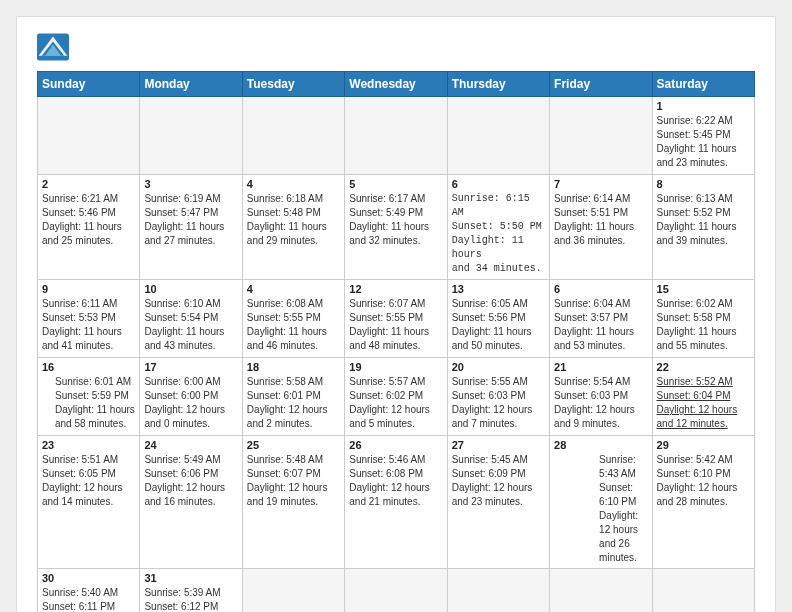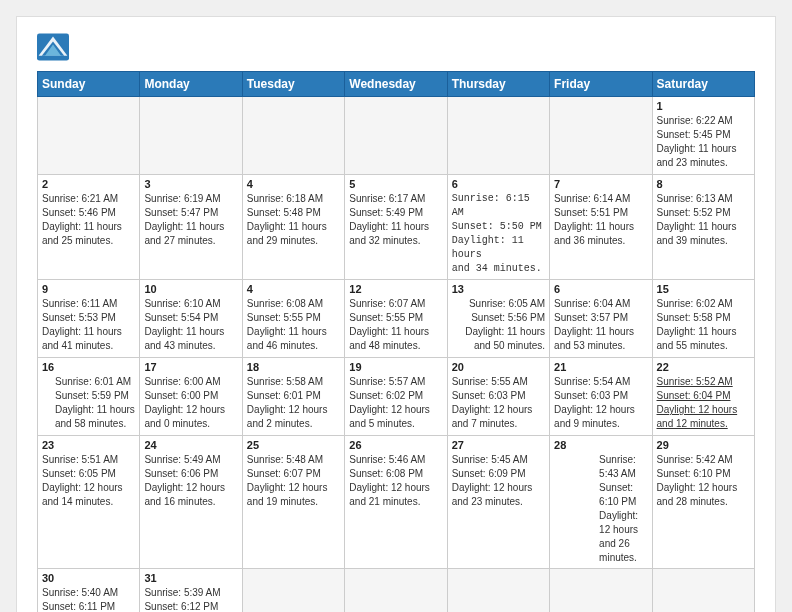--- a/index.html
+++ b/index.html
@@ -220,21 +220,21 @@
           </td>
           <td>
             <span class="day-num">12</span>
             <div class="day-info" style="white-space: pre-line;">Sunrise: 6:07 AM
 Sunset: 5:55 PM
 Daylight: 11 hours
 and 48 minutes.</div>
           </td>
           <td>
             <span class="day-num">13</span>
-            <div class="day-info" style="white-space: pre-line; text-align: right;">Sunrise: 6:05 AM
+            <div class="day-info" style="white-space: pre-line;">Sunrise: 6:05 AM
 Sunset: 5:56 PM
 Daylight: 11 hours
 and 50 minutes.</div>
           </td>
           <td>
             <span class="day-num">6</span>
             <div class="day-info" style="white-space: pre-line;">Sunrise: 6:04 AM
 Sunset: 3:57 PM
 Daylight: 11 hours
 and 53 minutes.</div>

